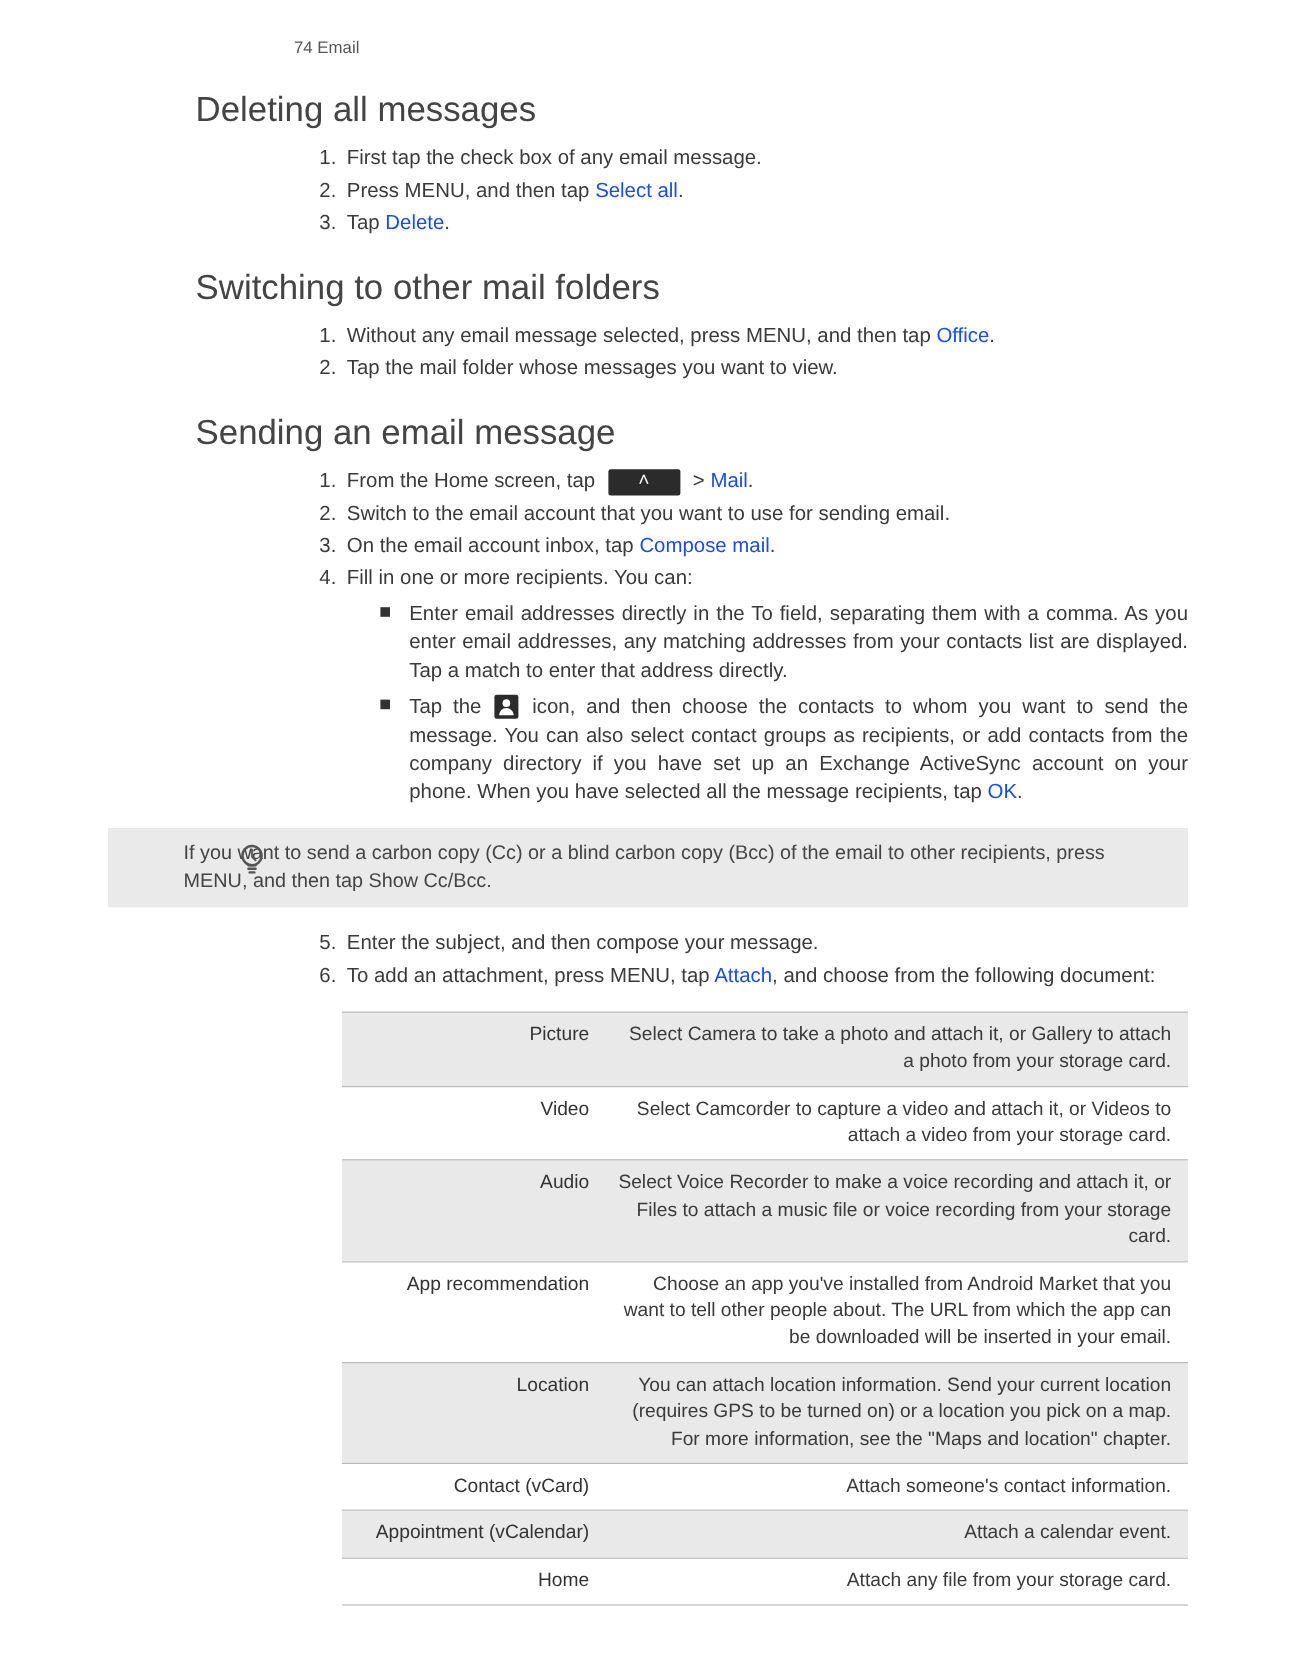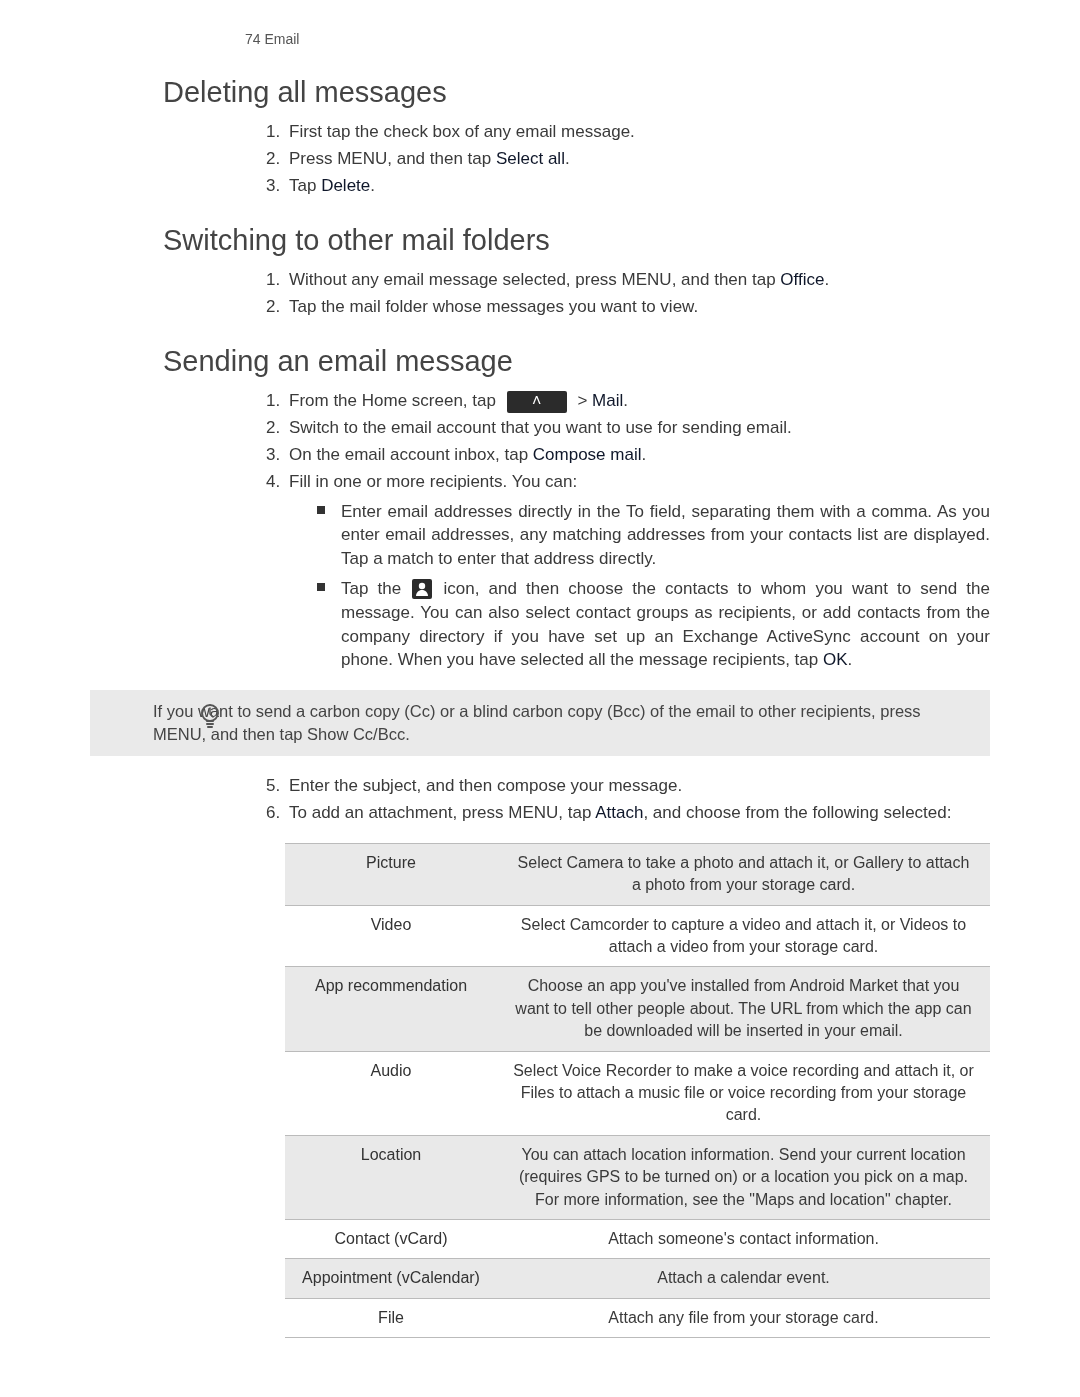--- a/index.html
+++ b/index.html
@@ -33,21 +33,21 @@
   ol.steps {
     margin: 0 0 18px 195px;
     padding: 0;
     list-style-position: outside;
   }
   ol.steps > li {
     margin: 3px 0;
     padding-left: 4px;
     text-align: left;
   }
-  ol.steps li .inline-emph { color: #0f172a; }
+  ol.steps li .inline-emph { color: #1d4ed8; }
   .bullets {
     margin: 6px 0 0 28px;
     padding: 0;
     list-style: none;
   }
   .bullets li {
     position: relative;
     padding-left: 24px;
     margin: 6px 0;
     text-align: justify;
@@ -100,21 +100,21 @@
     width: 24px;
     height: 30px;
   }
   table.attach {
     border-collapse: collapse;
     margin: 12px 0 0 195px;
     width: calc(100% - 195px);
     font-size: 16px;
   }
   table.attach th, table.attach td {
-    text-align: center;
+    text-align: right;
     vertical-align: top;
     padding: 8px 14px 8px 6px;
   }
   table.attach tbody tr {
     border-top: 1px solid #bbb;
     border-bottom: 1px solid #bbb;
   }
   table.attach tbody tr:nth-child(odd) {
     background: #e9e9e9;
   }
@@ -189,54 +189,54 @@
         <path d="M9 19h6M9 22h6M10 25h4" stroke="#555" stroke-width="2" fill="none" stroke-linecap="round"></path>
         <path d="M12 6v6l3 3" stroke="#555" stroke-width="1.5" fill="none" stroke-linecap="round"></path>
       </svg>
     </span>
     <span>If you want to send a carbon copy (Cc) or a blind carbon copy (Bcc) of the email to other recipients, press MENU, and then tap </span><span class="inline-emph">Show Cc/Bcc</span><span>.</span>
   </div>
 
   <ol class="steps" start="5">
     <li>Enter the subject, and then compose your message.</li>
     <li>
-      <span>To add an attachment, press MENU, tap </span><span class="inline-emph">Attach</span><span>, and choose from the following selected:</span>
+      <span>To add an attachment, press MENU, tap </span><span class="inline-emph">Attach</span><span>, and choose from the following document:</span>
     </li>
   </ol>
 
   <table class="attach">
     <tbody>
       <tr>
         <td class="k">Picture</td>
         <td>Select Camera to take a photo and attach it, or Gallery to attach a photo from your storage card.</td>
       </tr>
       <tr>
         <td class="k">Video</td>
         <td>Select Camcorder to capture a video and attach it, or Videos to attach a video from your storage card.</td>
       </tr>
       <tr>
+        <td class="k">Audio</td>
+        <td>Select Voice Recorder to make a voice recording and attach it, or Files to attach a music file or voice recording from your storage card.</td>
+      </tr>
+      <tr>
         <td class="k">App recommendation</td>
         <td>Choose an app you've installed from Android Market that you want to tell other people about. The URL from which the app can be downloaded will be inserted in your email.</td>
       </tr>
       <tr>
-        <td class="k">Audio</td>
-        <td>Select Voice Recorder to make a voice recording and attach it, or Files to attach a music file or voice recording from your storage card.</td>
-      </tr>
-      <tr>
         <td class="k">Location</td>
         <td>You can attach location information. Send your current location (requires GPS to be turned on) or a location you pick on a map. For more information, see the "Maps and location" chapter.</td>
       </tr>
       <tr>
         <td class="k">Contact (vCard)</td>
         <td>Attach someone's contact information.</td>
       </tr>
       <tr>
         <td class="k">Appointment (vCalendar)</td>
         <td>Attach a calendar event.</td>
       </tr>
       <tr>
-        <td class="k">File</td>
+        <td class="k">Home</td>
         <td>Attach any file from your storage card.</td>
       </tr>
     </tbody>
   </table>
 
 </div>
 
 </body></html>

